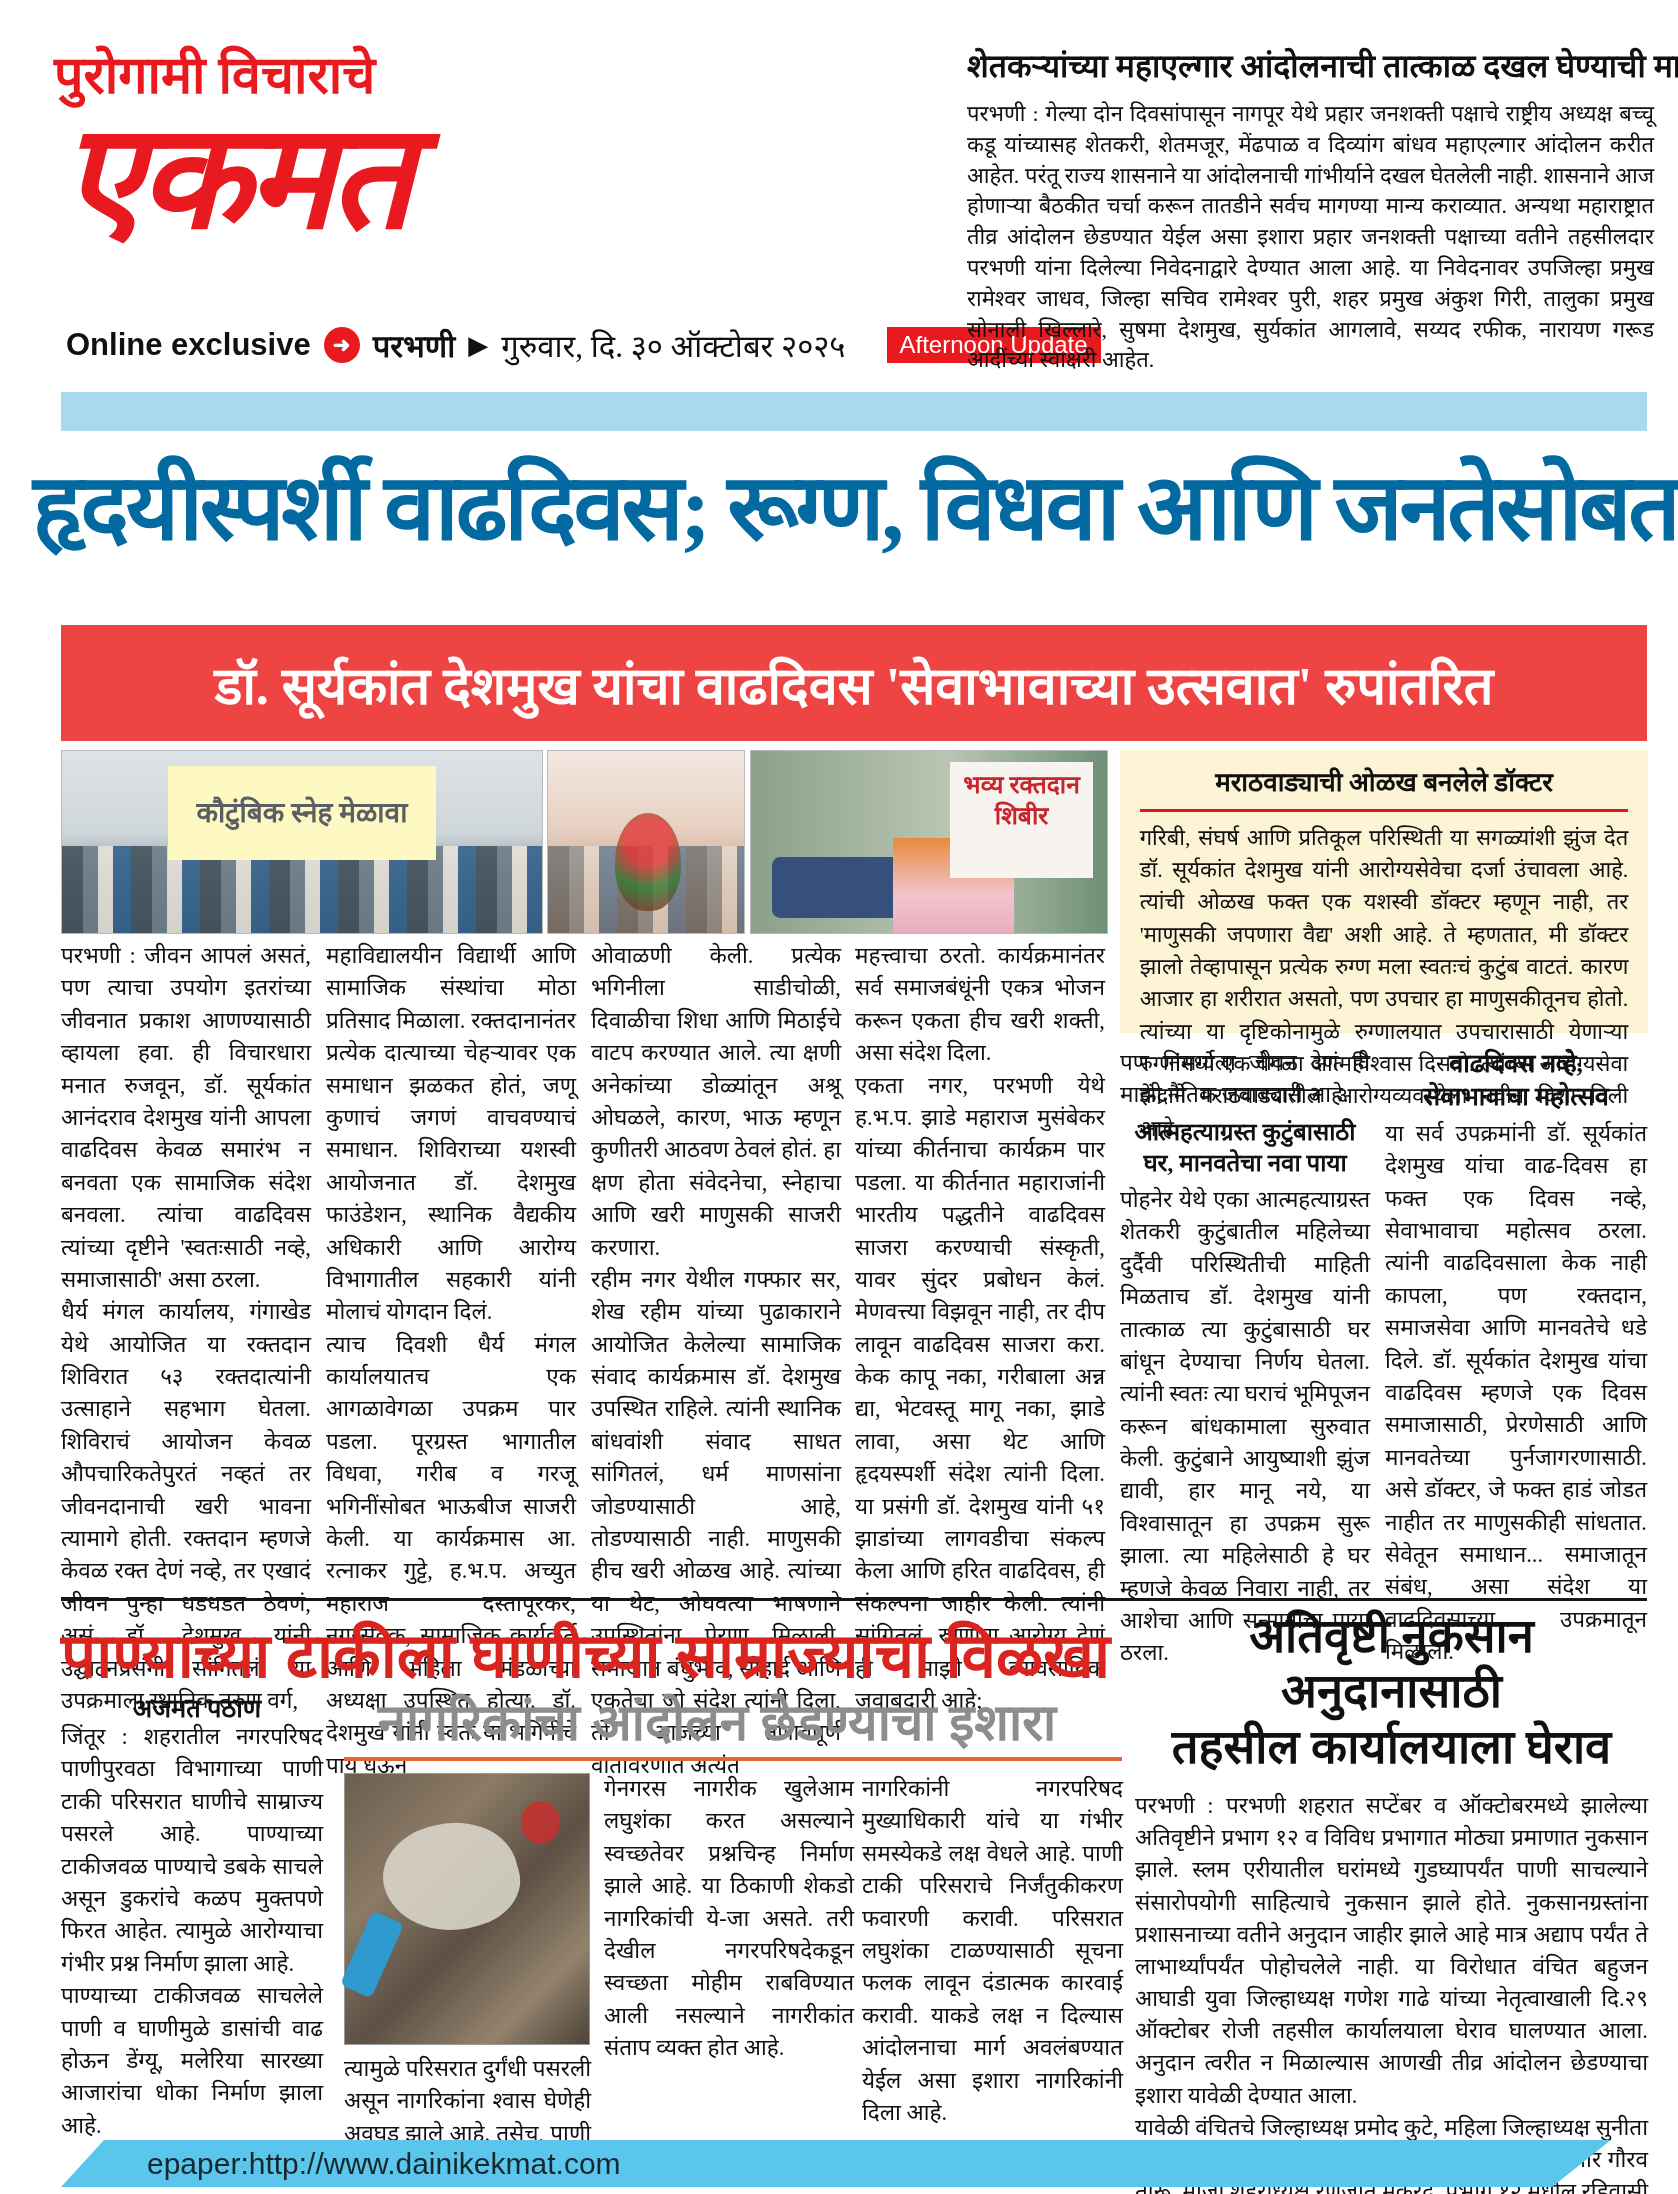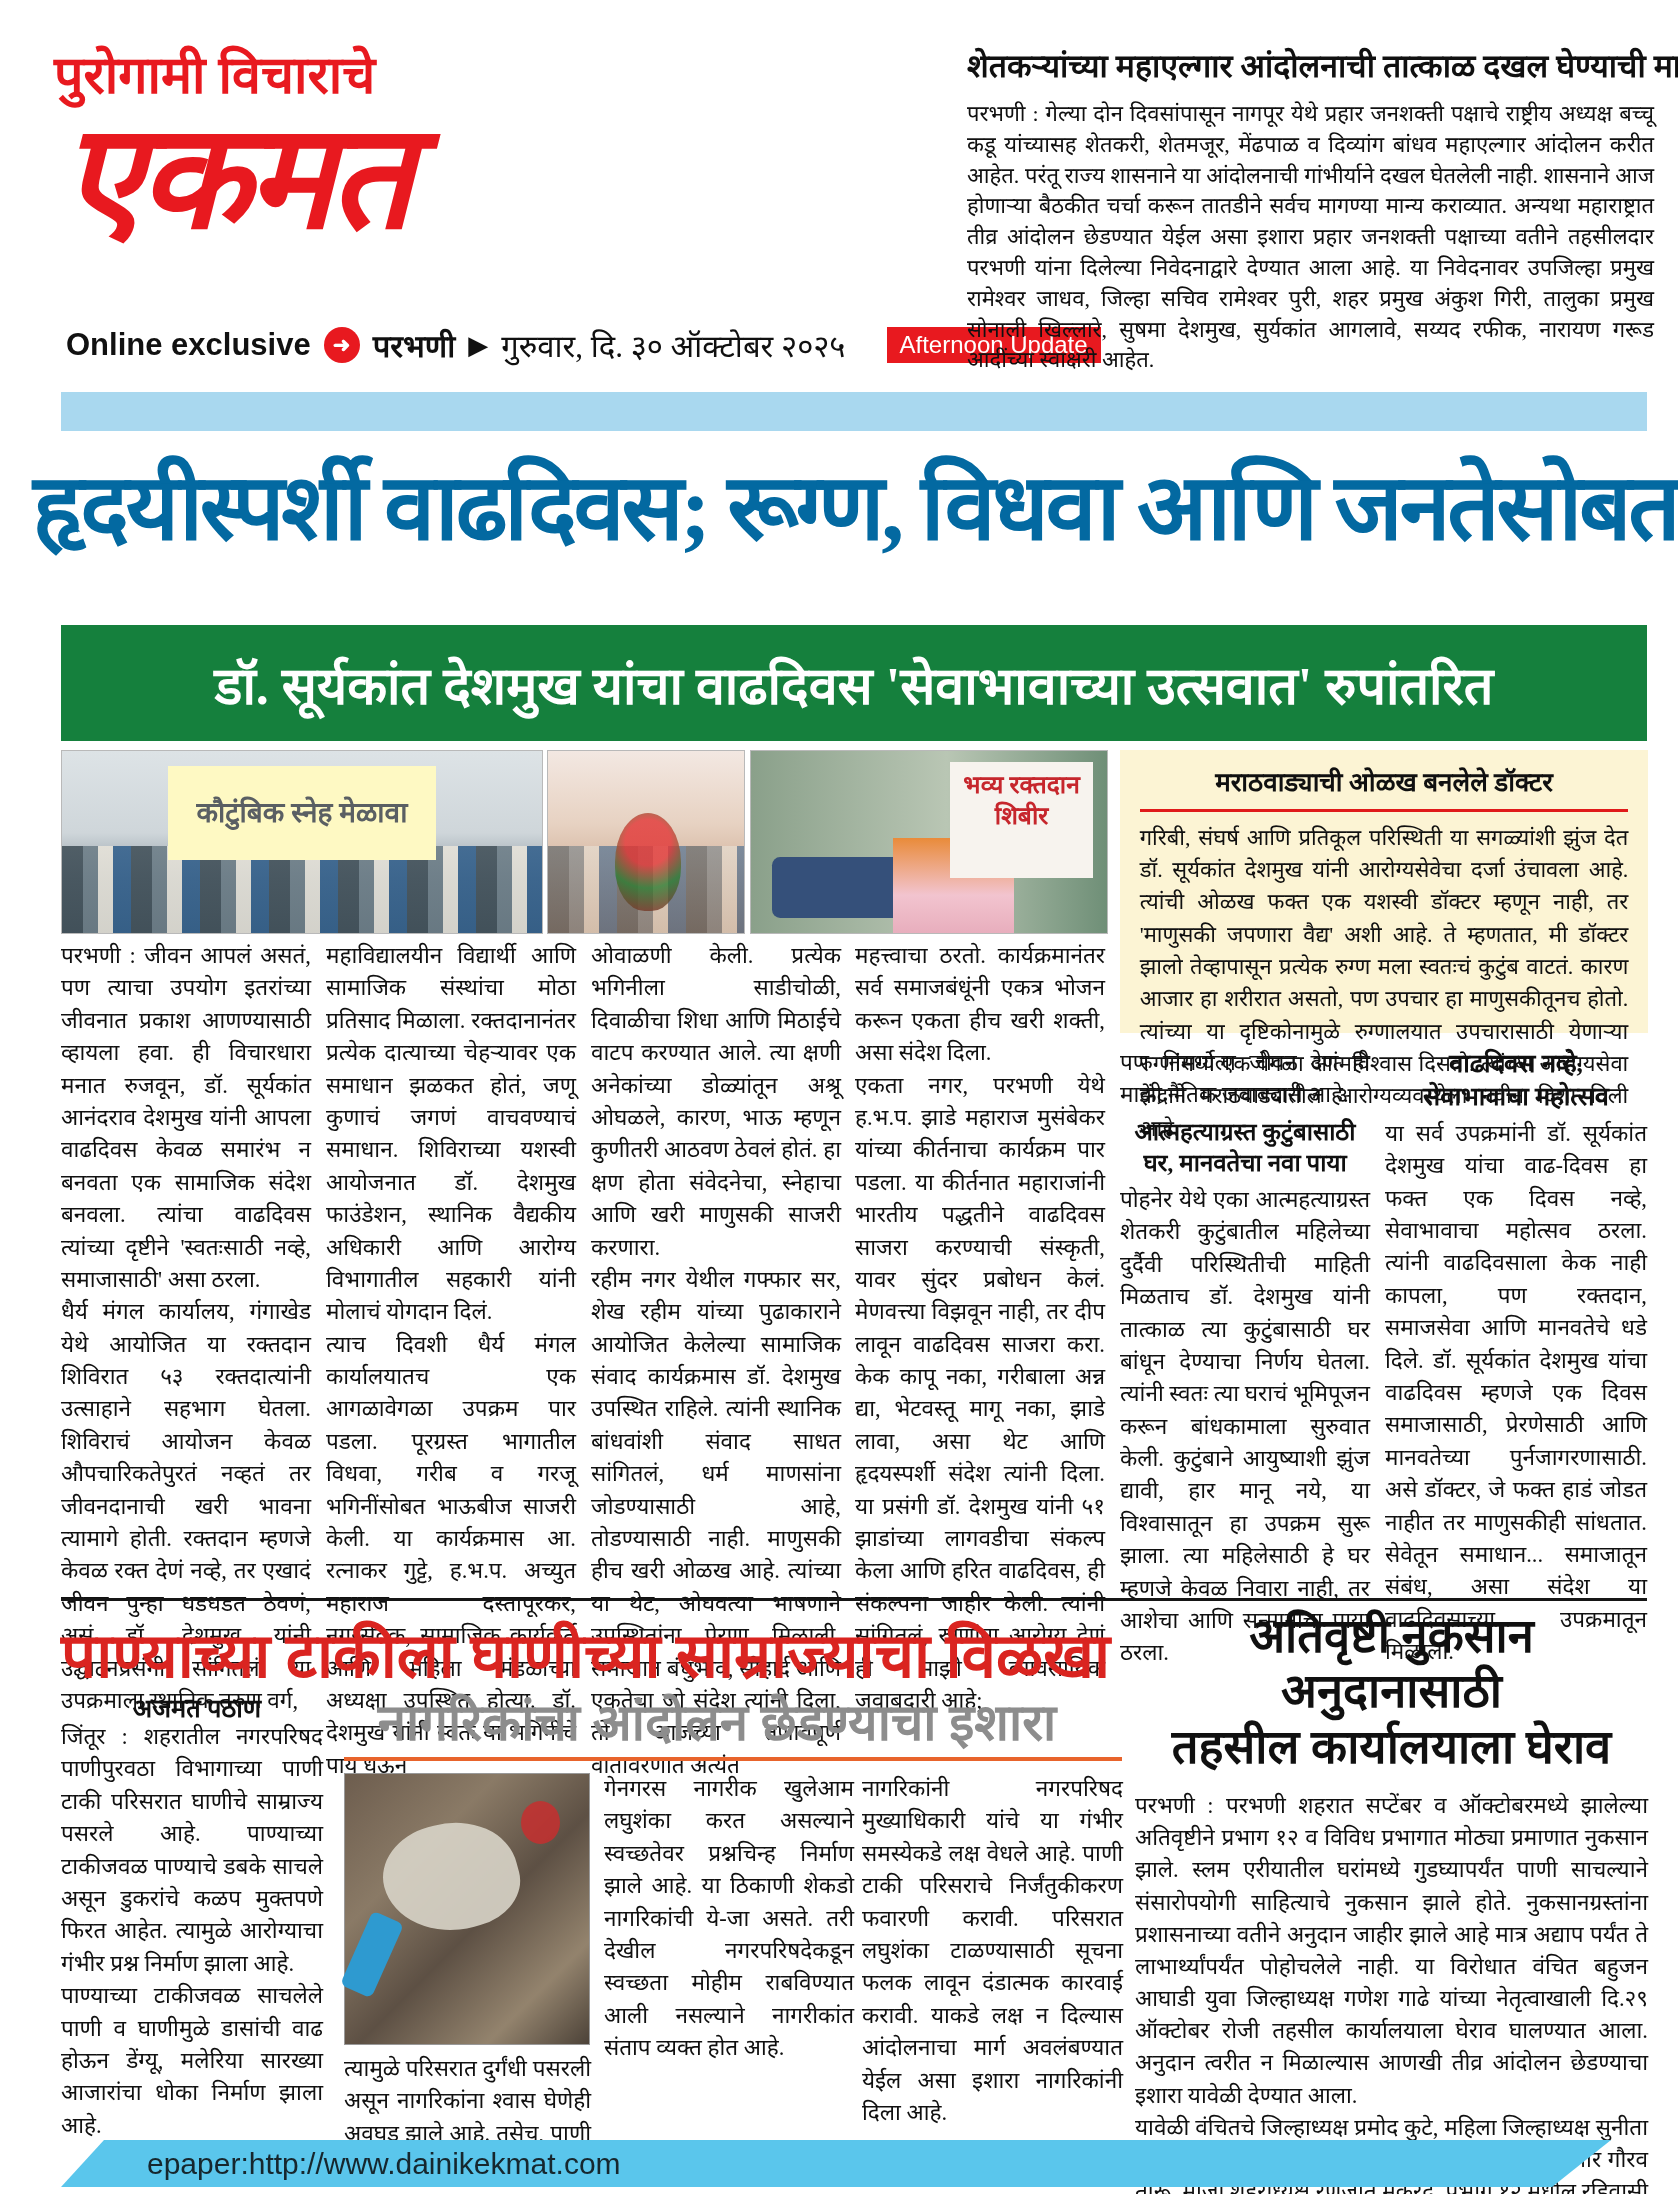--- a/index.html
+++ b/index.html
@@ -22,21 +22,21 @@
   .play-icon { font-size:26px; color:#111; }
   .dateline { font-size:31px; font-family:"Liberation Serif", serif; }
   .badge { background:#e8191f; color:#fff; font-size:24px; padding:4.1px 13px; margin-left:28px; font-family:"Liberation Sans", sans-serif; }
 
   
   .tr-head { font-size:32px; font-weight:bold; text-align:center; white-space:nowrap; }
   .tr-body { margin-top:13px; font-size:22px; line-height:1.4; text-align:justify; }
 
   .blue-bar { background:#a9d8ef; }
   .lead-head { font-size:92px; font-weight:900; letter-spacing:-3.3px; white-space:nowrap; text-align:center; color:#0369a1; }
-  .teal-band { background:#15803d; color:#fff; display:flex; align-items:center; justify-content:center;
+  .teal-band { background:#ef4444; color:#fff; display:flex; align-items:center; justify-content:center;
     font-size:52px; font-weight:bold; white-space:nowrap; }
 
   
   .photo { overflow:hidden; border:0.8px solid #b9b9b9; position:absolute; top:750px; height:184px; }
   .ph1-bg { position:absolute; inset:0; background:linear-gradient(180deg,#dde3e6 0%,#cfd6da 45%,#8d9aa3 70%,#5c6a72 100%); }
   .ph1-banner { position:absolute; left:22%; top:8%; width:56%; height:52%; background:#fef9c3;
     display:flex; align-items:center; justify-content:center; text-align:center;
     color:#5a5f63; font-weight:bold; font-size:28px; line-height:1.2; padding:15px; }
   .people-row { position:absolute; left:0; bottom:0; width:100%; height:48%;
     background:repeating-linear-gradient(90deg,#3d4c55 0 21px,#6a7b85 21px 36px,#e8e4da 36px 51px,#2f5d8a 51px 69px); opacity:.85; }

